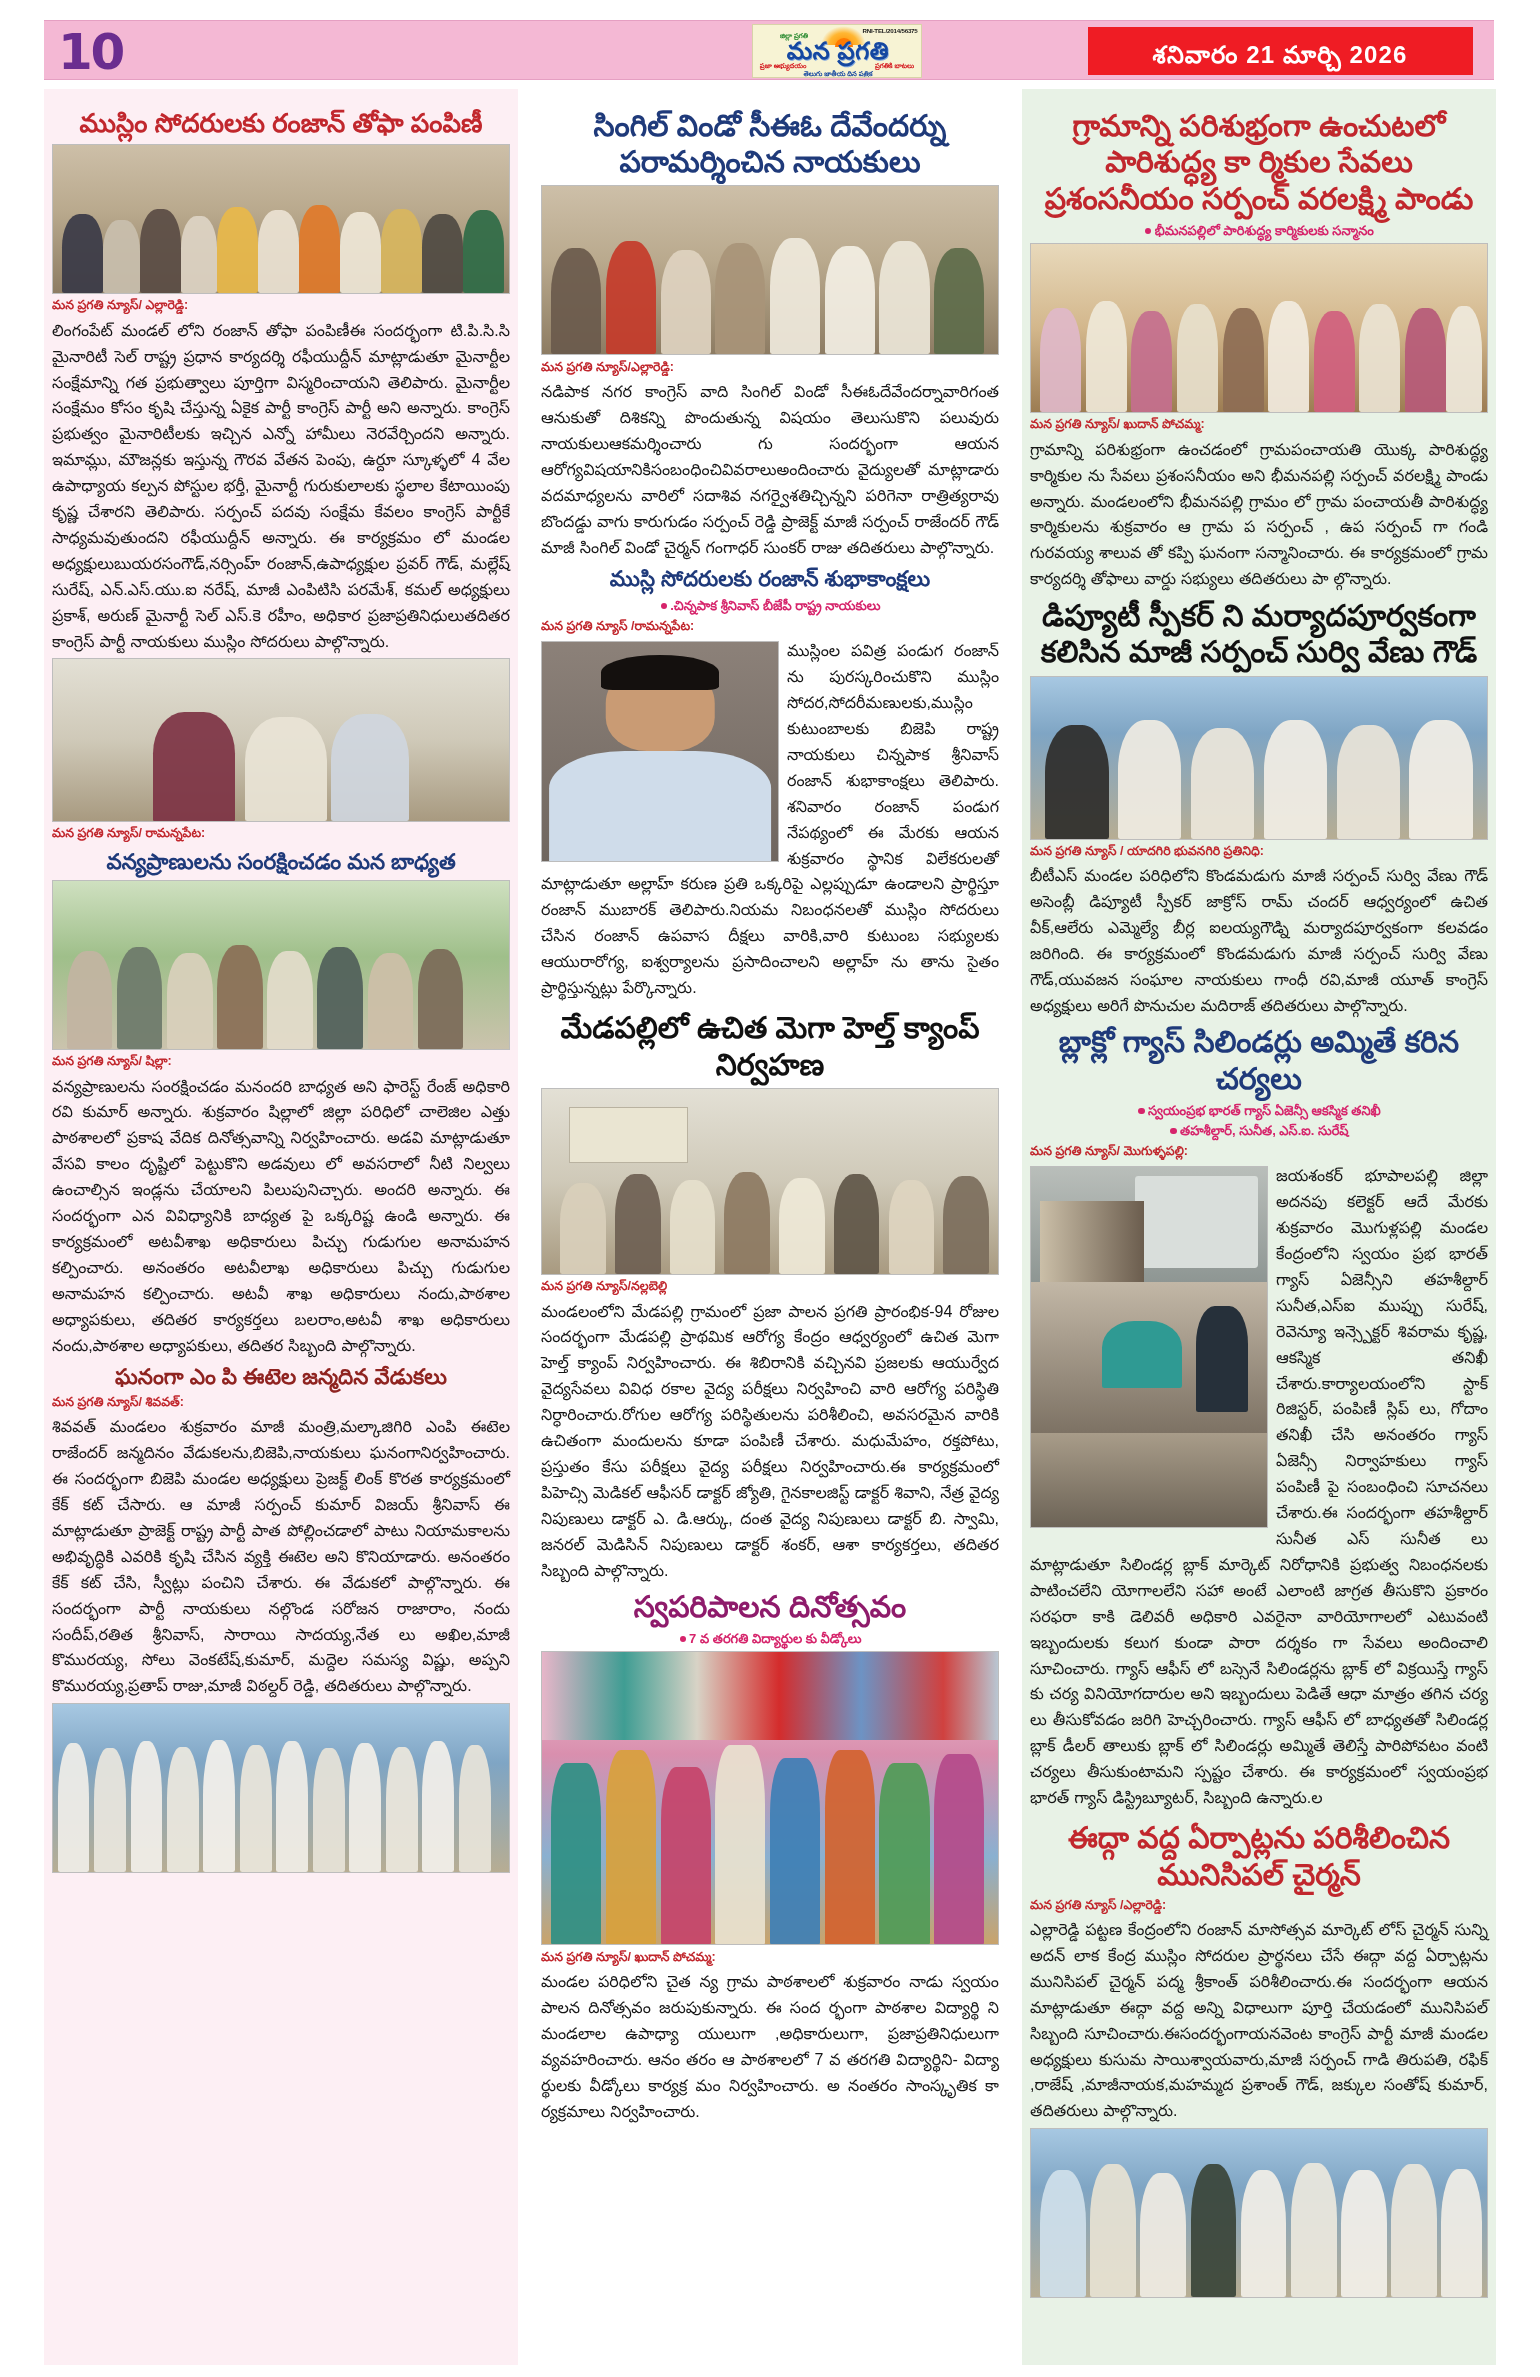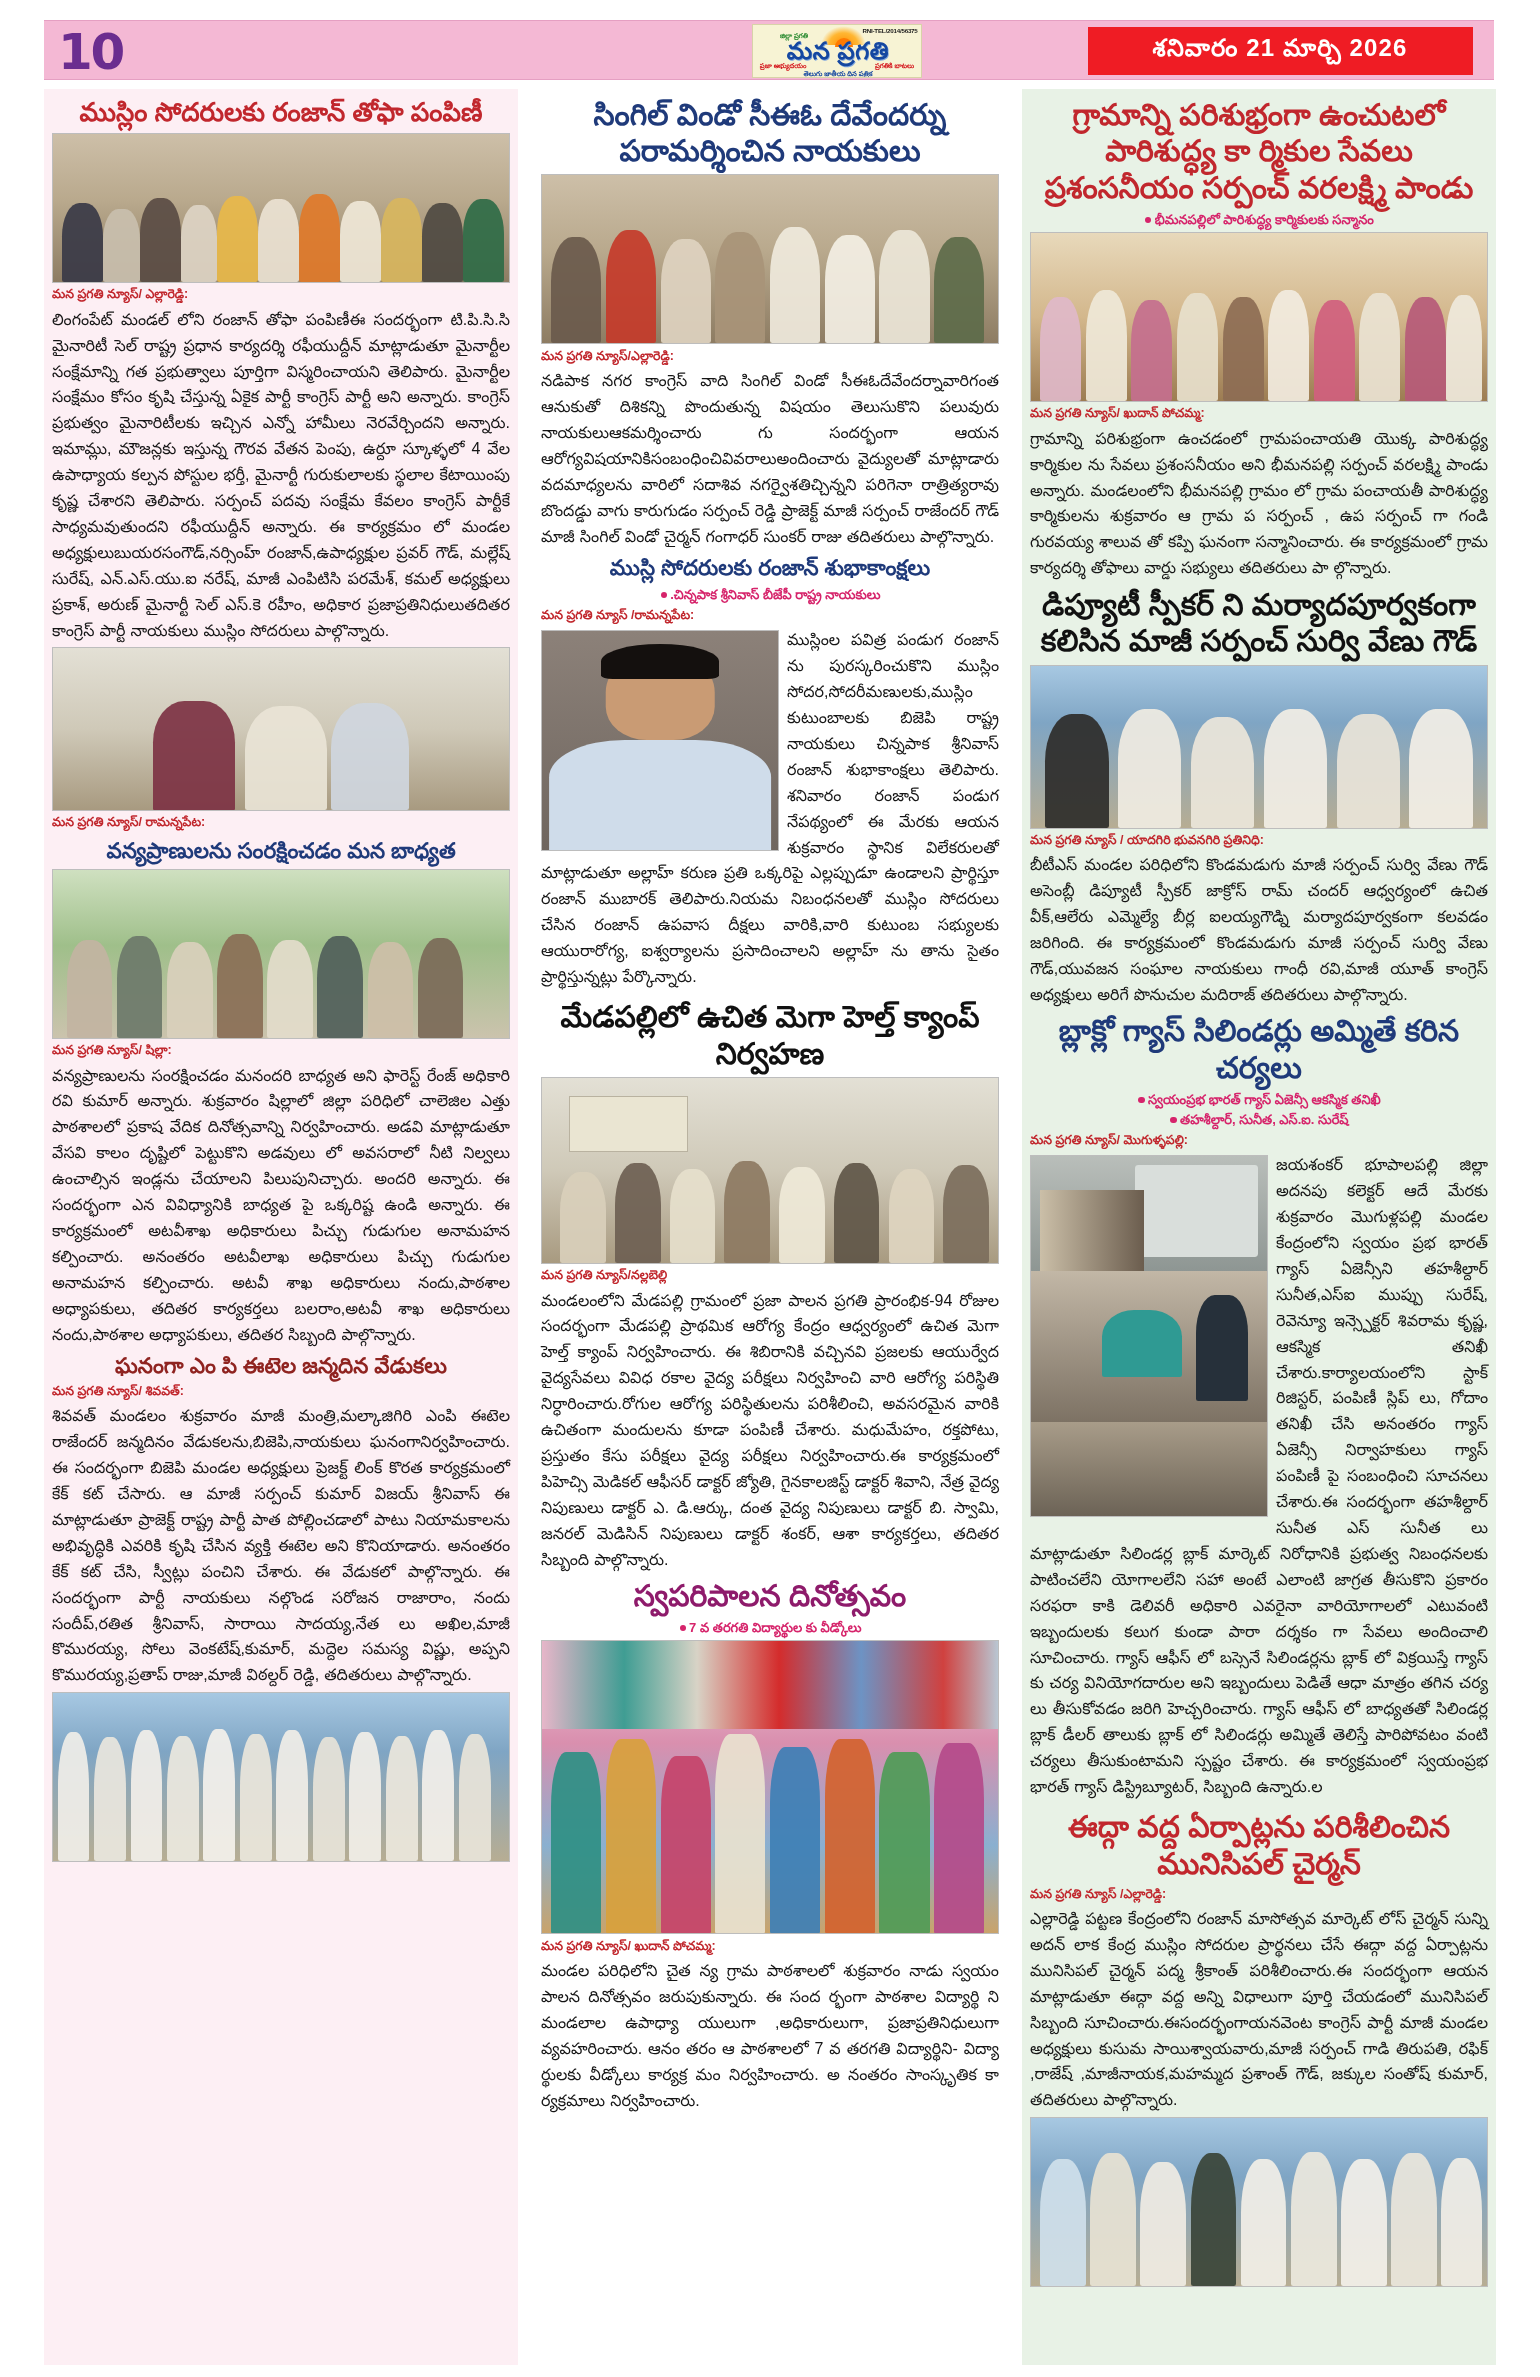--- a/index.html
+++ b/index.html
@@ -73,21 +73,21 @@
   .logo-red-r { position: absolute; right: 6.8px; top: 37px; font-size: 6.8px; font-weight: bold; color: #d4141b; }
   .logo-tag {
     position: absolute; left: 0; top: 45px; width: 170px; text-align: center;
     font-size: 6.8px; font-weight: bold; color: #1547a0;
   }
   .date-box {
     position: absolute;
     right: 21.5px; top: 5.7px;
     width: 385px; height: 48px;
     background: #ef1c24;
-    display: flex; align-items: center; justify-content: center;
+    display: flex; align-items: flex-end; justify-content: center;
   }
   .date-text {
     color: #ffffff;
     font-size: 24px;
     font-weight: bold;
     letter-spacing: 1.1px;
   }
 
   
   .col {
@@ -96,21 +96,21 @@
     width: 474px;
     padding: 0;
   }
   .col1 { left: 44px;  background: #fdeff4; }
   .col2 { left: 533px; background: #ffffff; }
   .col3 { left: 1022px; background: #e8f2e6; }
   .col1 { height: 2276px; }
   .col2 { height: 2276px; }
   .col3 { height: 2276px; }
 
-  .inner { padding: 2px 8px 0 8px; }
+  .inner { padding: 13px 8px 0 8px; }
 
   
   .hl {
     text-align: center;
     font-weight: bold;
     line-height: 1.22;
     margin: 5.7px 0 4.5px 0;
     font-family: "Liberation Sans", sans-serif;
   }
   .hl-red    { color: #c1272d; }

